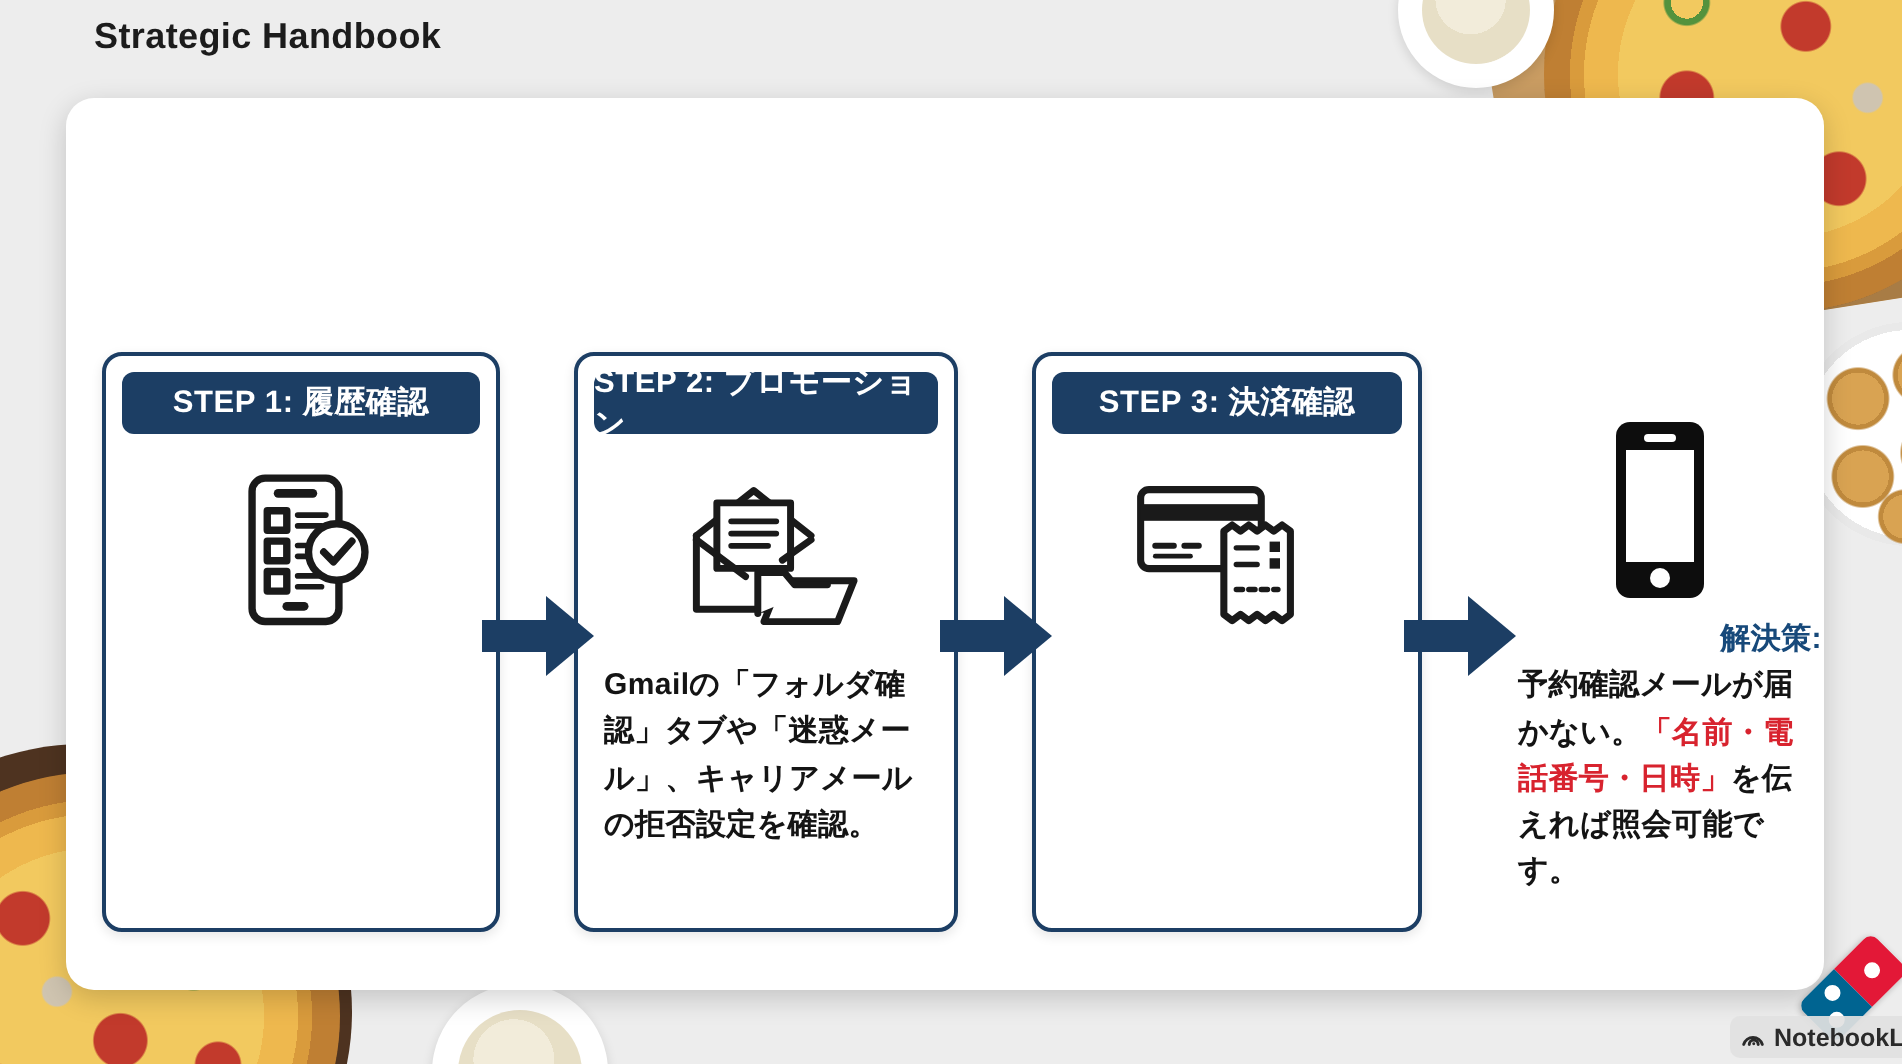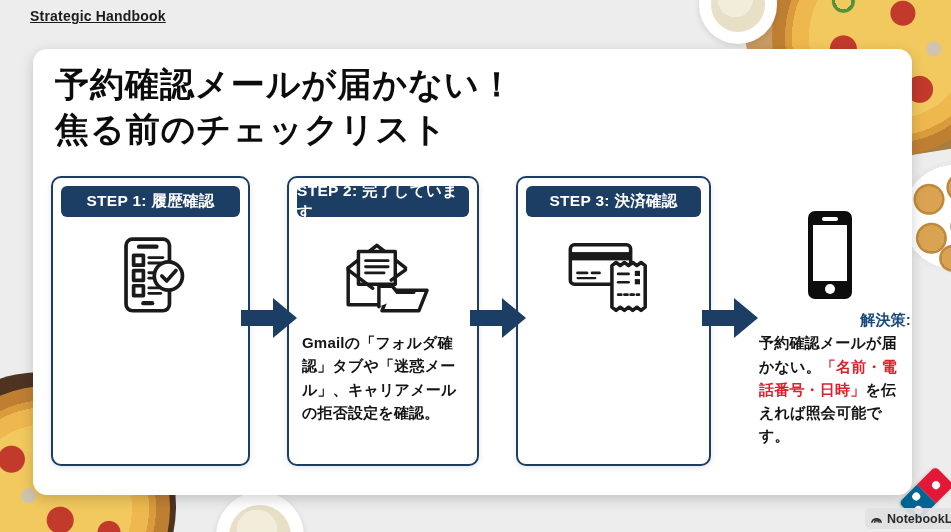--- a/index.html
+++ b/index.html
@@ -76,22 +76,22 @@
   }
 
   
   .card{
     position:absolute;left:33px;top:49px;width:879px;height:446px;
     background:#ffffff;border-radius:14px;
     box-shadow:0 4px 14px rgba(0,0,0,.18);
   }
 
   .brand-top{
-    position:absolute;left:30px;top:8px;
-    font-size:14px;font-weight:700;color:#1c1c1c;letter-spacing:.2px;text-decoration:underline;
+    position:absolute;left:47px;top:8px;
+    font-size:18px;font-weight:700;color:#1c1c1c;letter-spacing:.2px;
   }
 
   .title{
     position:absolute;left:55px;top:62px;
     font-size:34px;line-height:1.32;font-weight:800;color:#0c0c0c;
     letter-spacing:1px;
   }
 
   
   .stepbox{
@@ -176,24 +176,20 @@
   <div class="deco board-bl"></div>
   <div class="deco pizza pizza-bl"></div>
   <div class="deco dip dip-bottom">
       <div class="dip-inner"></div>
     </div>
 
   <div class="brand-top">Strategic Handbook</div>
 
   <div class="card"></div>
 
-  <div class="title">
-    <div>予約確認メールが届かない！</div>
-    <div>焦る前のチェックリスト</div>
-  </div>
 
   <div class="stepbox b1">
     <div class="step-header">STEP 1: 履歴確認</div>
     <div class="step-icon">
       <svg width="76" height="84" viewBox="0 0 70 76" fill="none" stroke="#1a1a1a" stroke-width="3.4" stroke-linecap="round" stroke-linejoin="round">
         <rect x="12" y="4" width="40" height="66" rx="6" fill="#fff"></rect>
         <line x1="24" y1="11" x2="40" y2="11" stroke-width="4"></line>
         <line x1="28" y1="63" x2="36" y2="63" stroke-width="4"></line>
         <rect x="19" y="19" width="9" height="9" fill="#fff"></rect>
         <line x1="33" y1="21" x2="46" y2="21" stroke-width="2.6"></line>
@@ -204,21 +200,21 @@
         <rect x="19" y="47" width="9" height="9" fill="#fff"></rect>
         <line x1="33" y1="49" x2="46" y2="49" stroke-width="2.6"></line>
         <line x1="33" y1="54" x2="44" y2="54" stroke-width="2.6"></line>
         <circle cx="51" cy="38" r="13" fill="#fff"></circle>
         <path d="M45 38 l4.5 4.5 L58 33"></path>
       </svg>
     </div>
   </div>
 
   <div class="stepbox b2">
-    <div class="step-header">STEP 2: 完了しています</div>
+    <div class="step-header">STEP 2: プロモーション</div>
     <div class="step-icon">
       <svg width="100" height="86" viewBox="0 0 96 84" fill="none" stroke="#1a1a1a" stroke-width="3.4" stroke-linecap="round" stroke-linejoin="round">
         <polyline points="14,34 42,12 70,34" fill="none"></polyline>
         <rect x="24" y="18" width="36" height="32" fill="#fff"></rect>
         <line x1="31" y1="27" x2="53" y2="27" stroke-width="2.8"></line>
         <line x1="31" y1="33" x2="53" y2="33" stroke-width="2.8"></line>
         <line x1="31" y1="39" x2="49" y2="39" stroke-width="2.8"></line>
         <path d="M14 34 V70 H47" fill="#fff" fill-opacity="0"></path>
         <path d="M14 36 L38 54"></path>
         <path d="M70 36 L56 46"></path>

